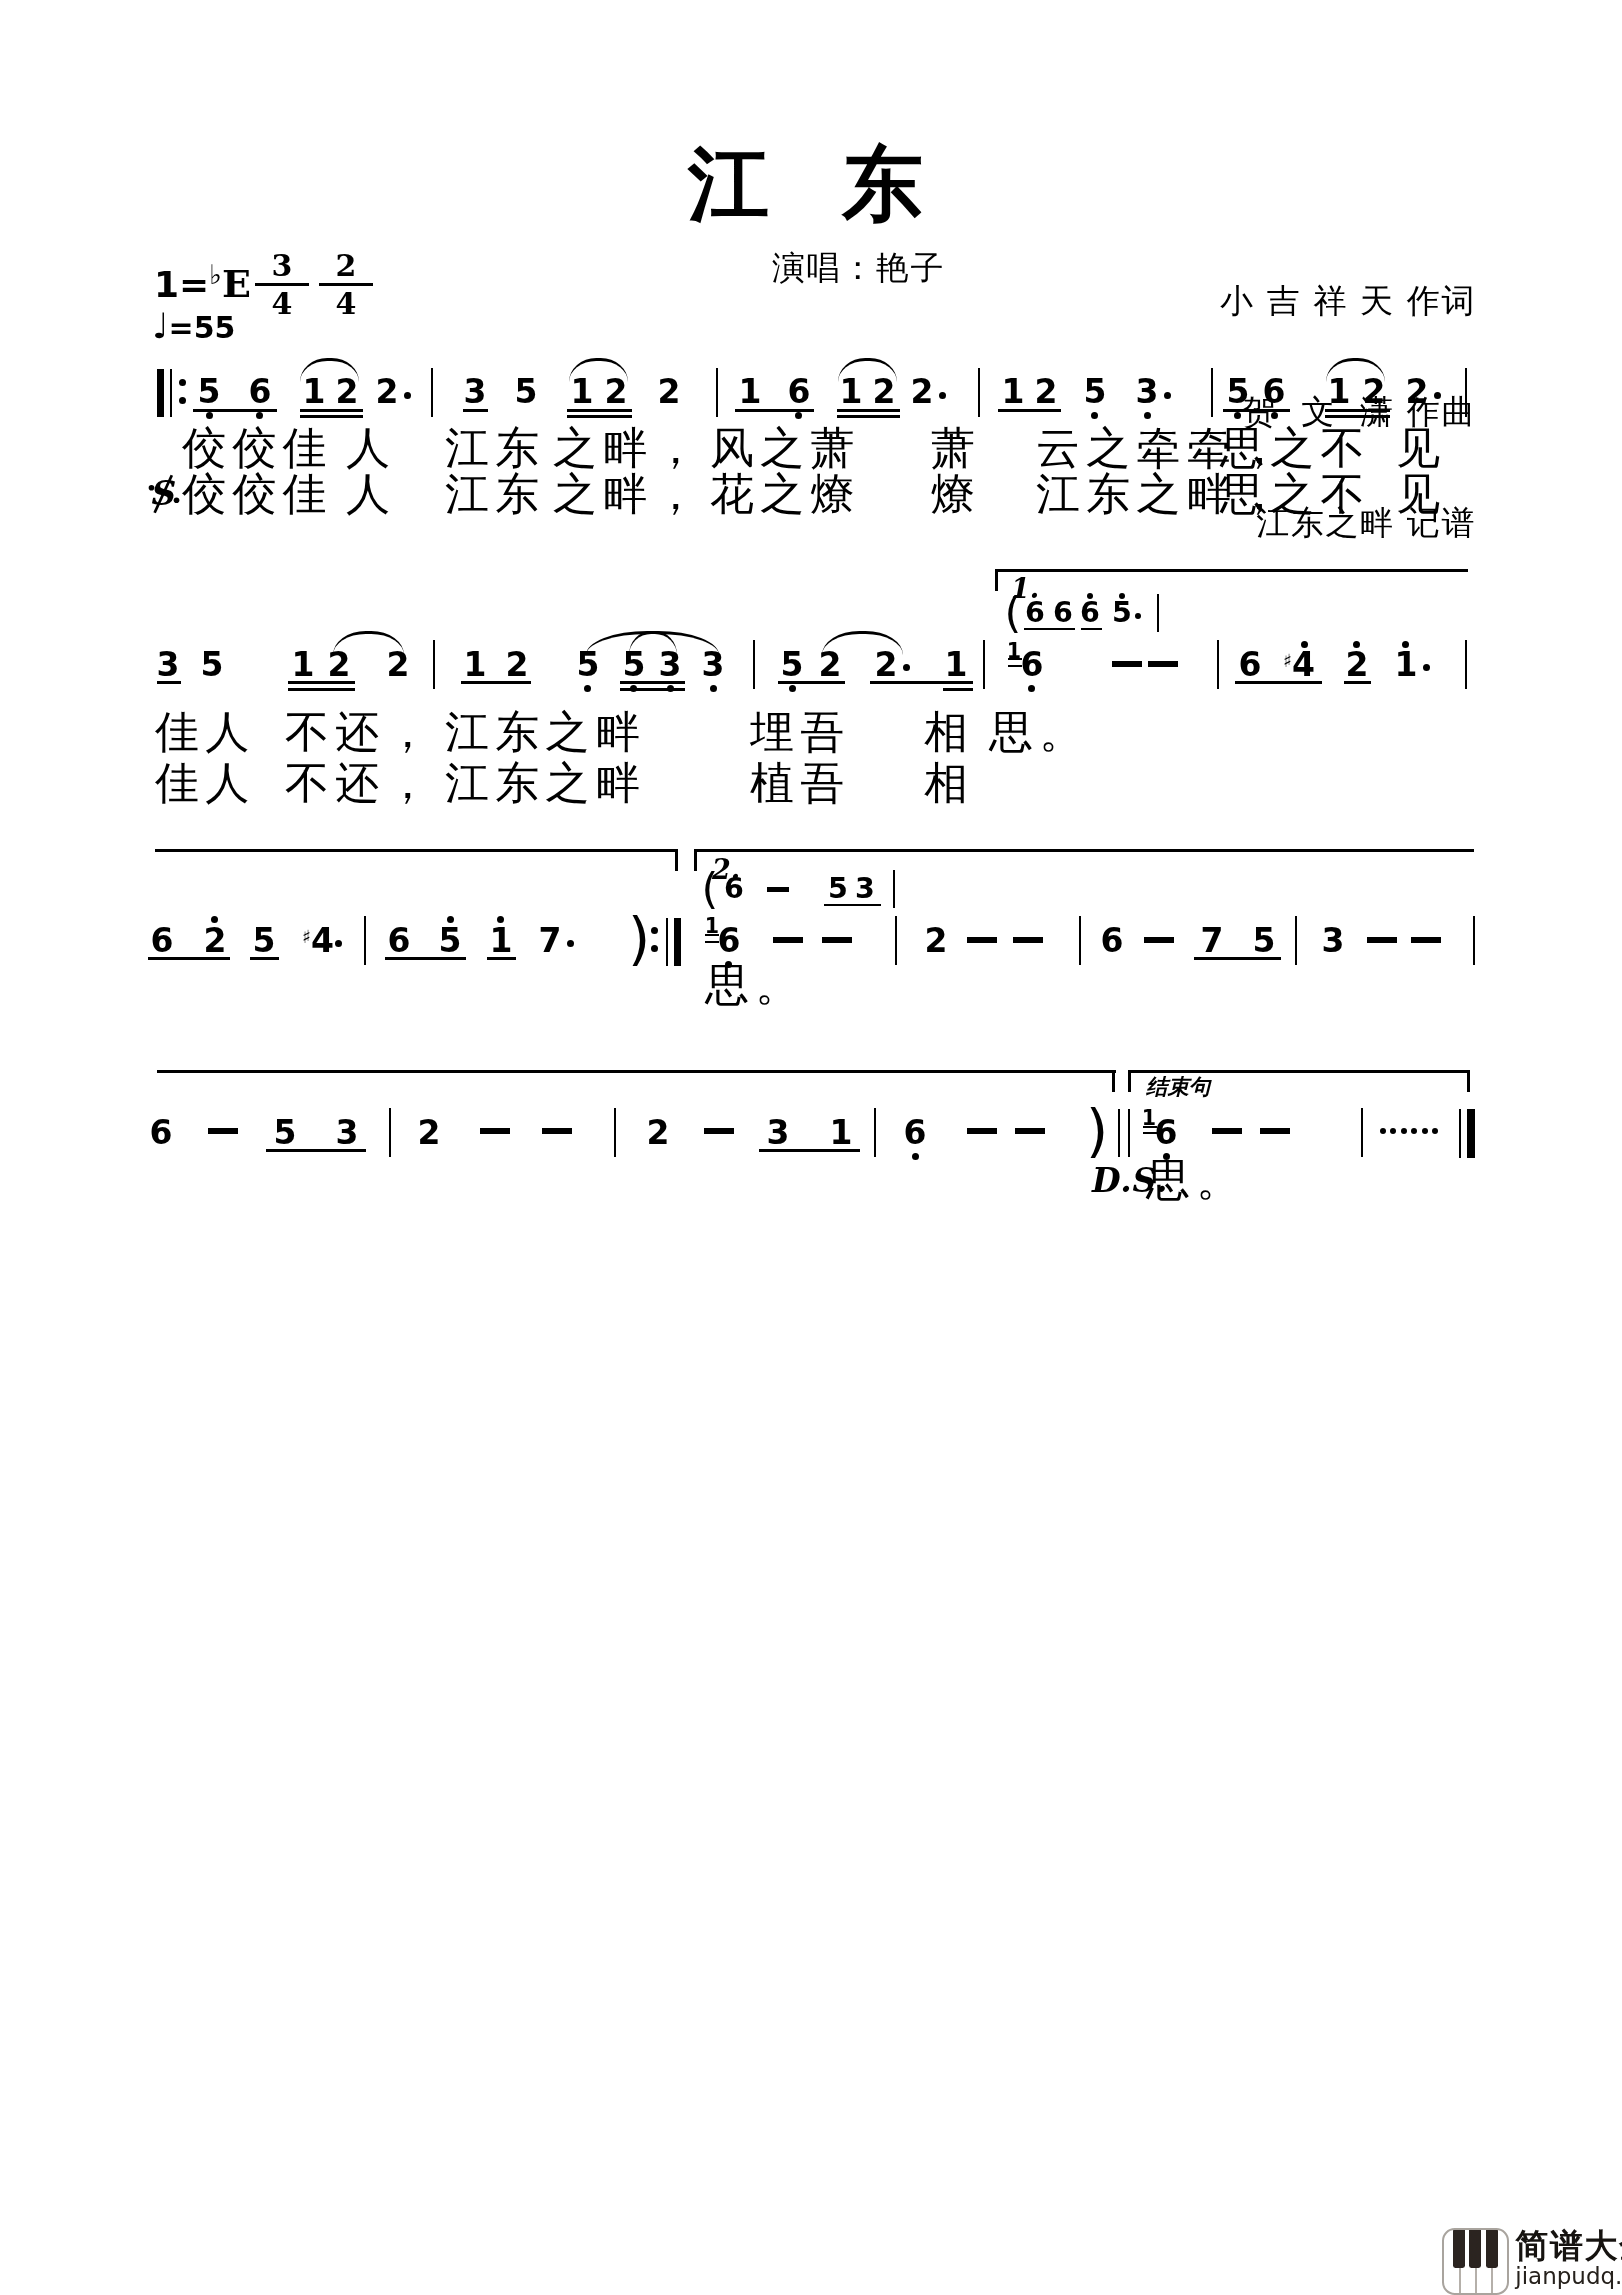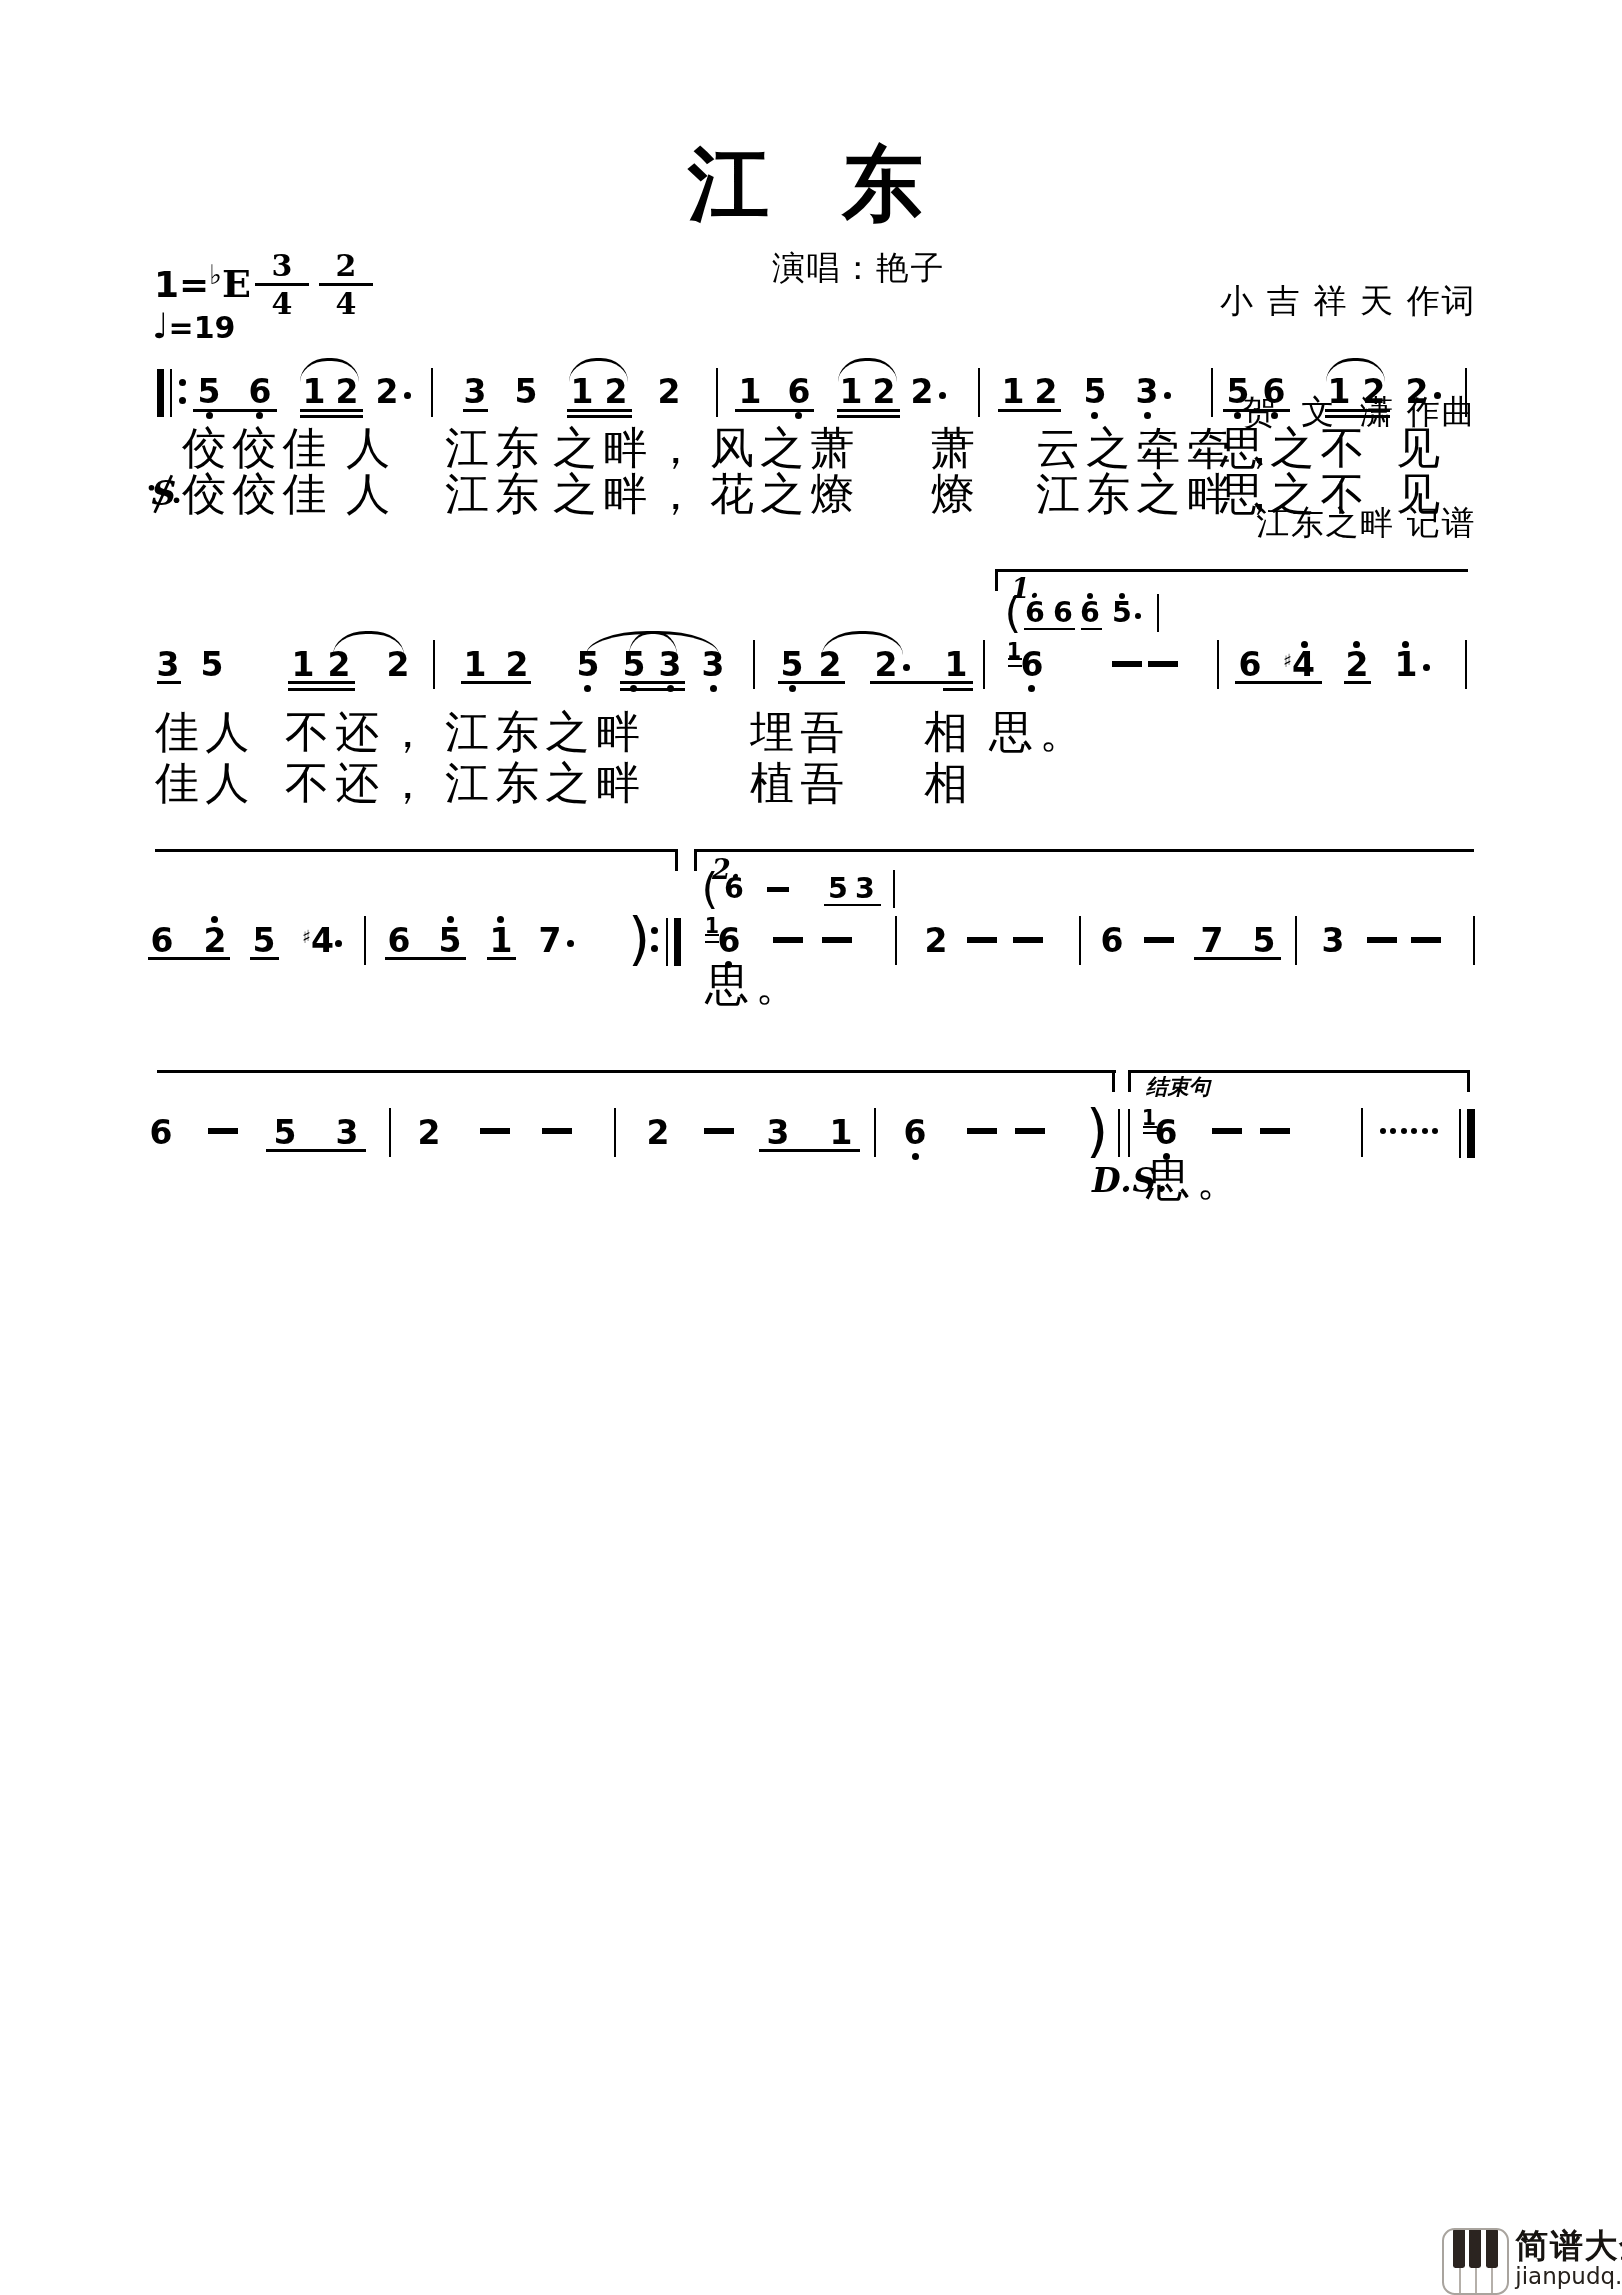--- a/index.html
+++ b/index.html
@@ -64,21 +64,21 @@
 
   <div class="ts" style="left:255px">
     <div class="tn">3</div>
     <div class="td">4</div>
   </div>
   <div class="ts" style="left:319px">
     <div class="tn">2</div>
     <div class="td">4</div>
   </div>
 
-  <div class="tempo"><span class="qnote">♩</span><span>=</span><span>19</span></div>
+  <div class="tempo"><span class="qnote">♩</span><span>=</span><span>55</span></div>
 
   <div id="score">
       <div class="rect" style="left: 157px; top: 369px; width: 7.1px; height: 48px;"></div>
       <div class="rect" style="left: 170px; top: 369px; width: 2.4px; height: 48px;"></div>
       <div class="odot" style="left: 179px; top: 379px; width: 7.1px; height: 7.1px;"></div>
       <div class="odot" style="left: 179px; top: 397px; width: 7.1px; height: 7.1px;"></div>
       <div class="nd" style="left: 209px; top: 391px; font-size: 33px;">5</div>
       <div class="odot" style="left: 206px; top: 412px; width: 7.1px; height: 7.1px;"></div>
       <div class="nd" style="left: 260px; top: 391px; font-size: 33px;">6</div>
       <div class="odot" style="left: 256px; top: 412px; width: 7.1px; height: 7.1px;"></div>

